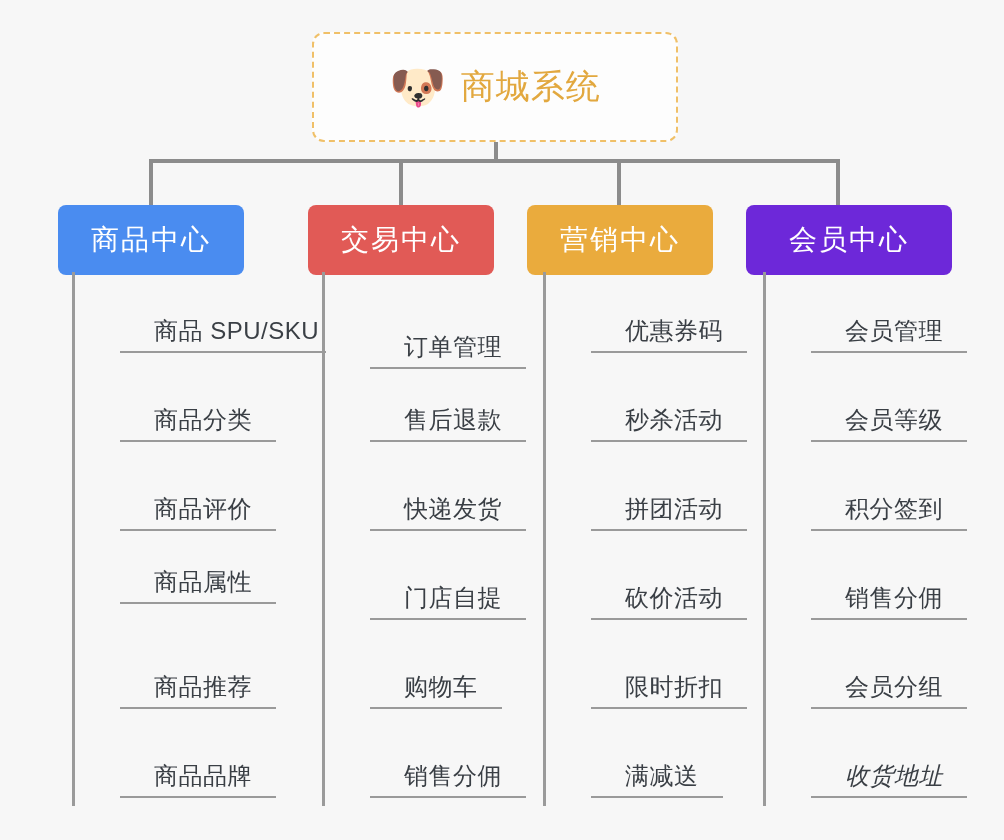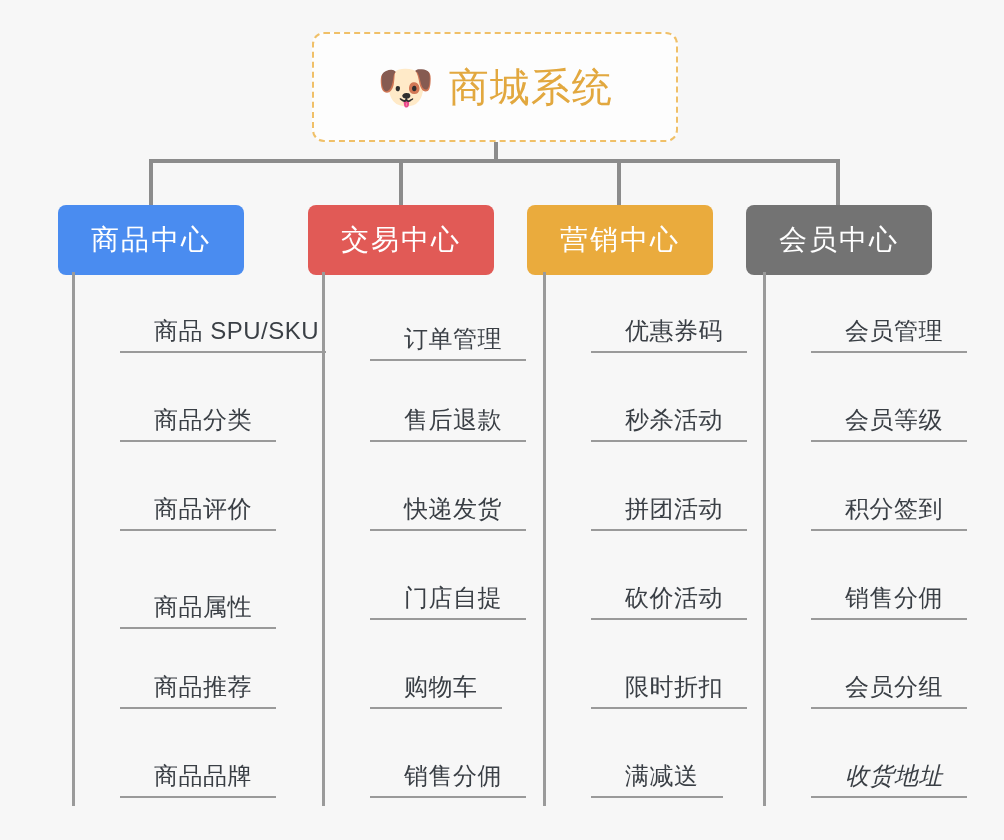--- a/index.html
+++ b/index.html
@@ -35,21 +35,21 @@
     align-items: center;
     justify-content: center;
     gap: 14px;
   }
   .root-emoji {
     font-size: 46px;
     line-height: 1;
     display: block;
   }
   .root-title {
-    font-size: 40px;
+    font-size: 34px;
     color: #e2a83f;
     letter-spacing: 1px;
     white-space: nowrap;
     text-align: right;
   }
 
   
   .conn {
     position: absolute;
     background: #8c8c8c;
@@ -127,55 +127,55 @@
 
   <div class="cat-box" style="left: 308px; top: 205px; width: 186px; background: rgb(225, 90, 86);">
     <span>交易中心</span>
   </div>
   <div class="cat-box" style="left: 58px; top: 205px; width: 186px; background: rgb(74, 140, 240);">
     <span>商品中心</span>
   </div>
   <div class="cat-box" style="left: 527px; top: 205px; width: 186px; background: rgb(234, 171, 61);">
     <span>营销中心</span>
   </div>
-  <div class="cat-box" style="left: 746px; top: 205px; width: 186px; background: #737373;">
+  <div class="cat-box" style="left: 746px; top: 205px; width: 206px; background: #6d28d9;">
     <span>会员中心</span>
   </div>
 
   <div class="leaf-col" style="left:72px;">
     <div class="leaf-trunk" style="height:534px;"></div>
     <div class="leaf-item" style="top:0px; width:206px;">
       <span class="leaf-label">商品 SPU/SKU</span>
       <span class="leaf-rule" style="width:206px;"></span>
     </div>
     <div class="leaf-item" style="top:89px; width:156px;">
       <span class="leaf-label">商品分类</span>
       <span class="leaf-rule" style="width:156px;"></span>
     </div>
     <div class="leaf-item" style="top:178px; width:156px;">
       <span class="leaf-label">商品评价</span>
       <span class="leaf-rule" style="width:156px;"></span>
     </div>
-    <div class="leaf-item" style="top:276px; width:156px;">
+    <div class="leaf-item" style="top:251px; width:156px;">
       <span class="leaf-label">商品属性</span>
       <span class="leaf-rule" style="width:156px;"></span>
     </div>
     <div class="leaf-item" style="top:356px; width:156px;padding-left:24px;">
       <span class="leaf-label">商品推荐</span>
       <span class="leaf-rule" style="width:156px;"></span>
     </div>
     <div class="leaf-item" style="top:445px; width:156px;">
       <span class="leaf-label">商品品牌</span>
       <span class="leaf-rule" style="width:156px;"></span>
     </div>
   </div>
 
   <div class="leaf-col" style="left:322px;">
     <div class="leaf-trunk" style="height:534px;"></div>
-    <div class="leaf-item" style="top:8px; width:156px;">
+    <div class="leaf-item" style="top:16px; width:156px;">
       <span class="leaf-label">订单管理</span>
       <span class="leaf-rule" style="width:156px;"></span>
     </div>
     <div class="leaf-item" style="top:89px; width:156px;">
       <span class="leaf-label">售后退款</span>
       <span class="leaf-rule" style="width:156px;"></span>
     </div>
     <div class="leaf-item" style="top:178px; width:156px;">
       <span class="leaf-label">快递发货</span>
       <span class="leaf-rule" style="width:156px;"></span>

